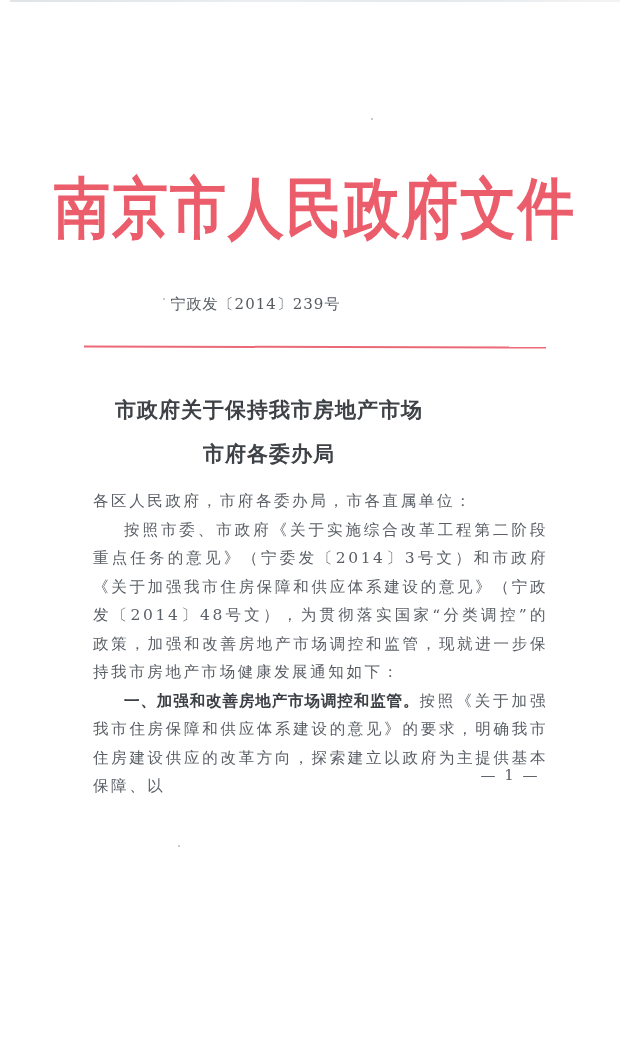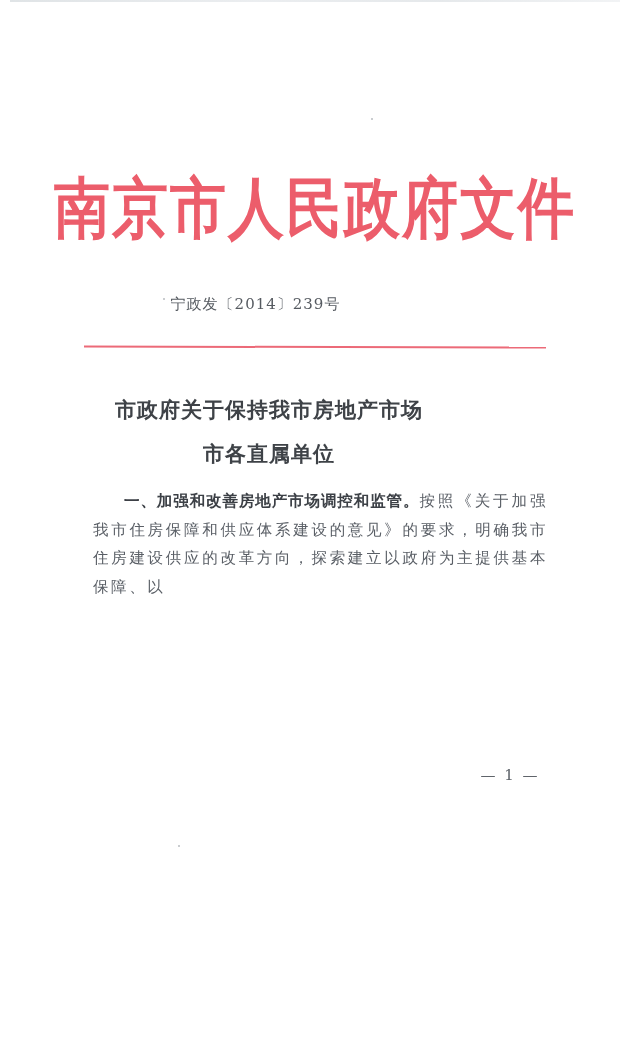--- a/index.html
+++ b/index.html
@@ -117,24 +117,26 @@
 <div class="scan-edge"></div>
 
 <div class="doc-header-title">南京市人民政府文件</div>
 
 <div class="doc-number">宁政发〔2014〕239号</div>
 
 <div class="red-rule"></div>
 
 <div class="notice-title">
   <div>市政府关于保持我市房地产市场</div>
-  <div>市各直属单位</div>
+  <div>市府各委办局</div>
 </div>
 
 <div class="body-text">
+  <p>各区人民政府，市府各委办局，市各直属单位：</p>
+  <p class="indent">按照市委、市政府《关于实施综合改革工程第二阶段重点任务的意见》（宁委发〔2014〕3号文）和市政府《关于加强我市住房保障和供应体系建设的意见》（宁政发〔2014〕48号文），为贯彻落实国家“分类调控”的政策，加强和改善房地产市场调控和监管，现就进一步保持我市房地产市场健康发展通知如下：</p>
   <p class="indent"><span class="bold-lead">一、加强和改善房地产市场调控和监管。</span><span>按照《关于加强我市住房保障和供应体系建设的意见》的要求，明确我市住房建设供应的改革方向，探索建立以政府为主提供基本保障、以</span></p>
 </div>
 
 <div class="page-number">— 1 —</div>
 
 <span class="speck" style="left:163px;top:298px;"></span>
 <span class="speck" style="left:371px;top:118px;"></span>
 <span class="speck" style="left:178px;top:845px;"></span>
 
 </body></html>

